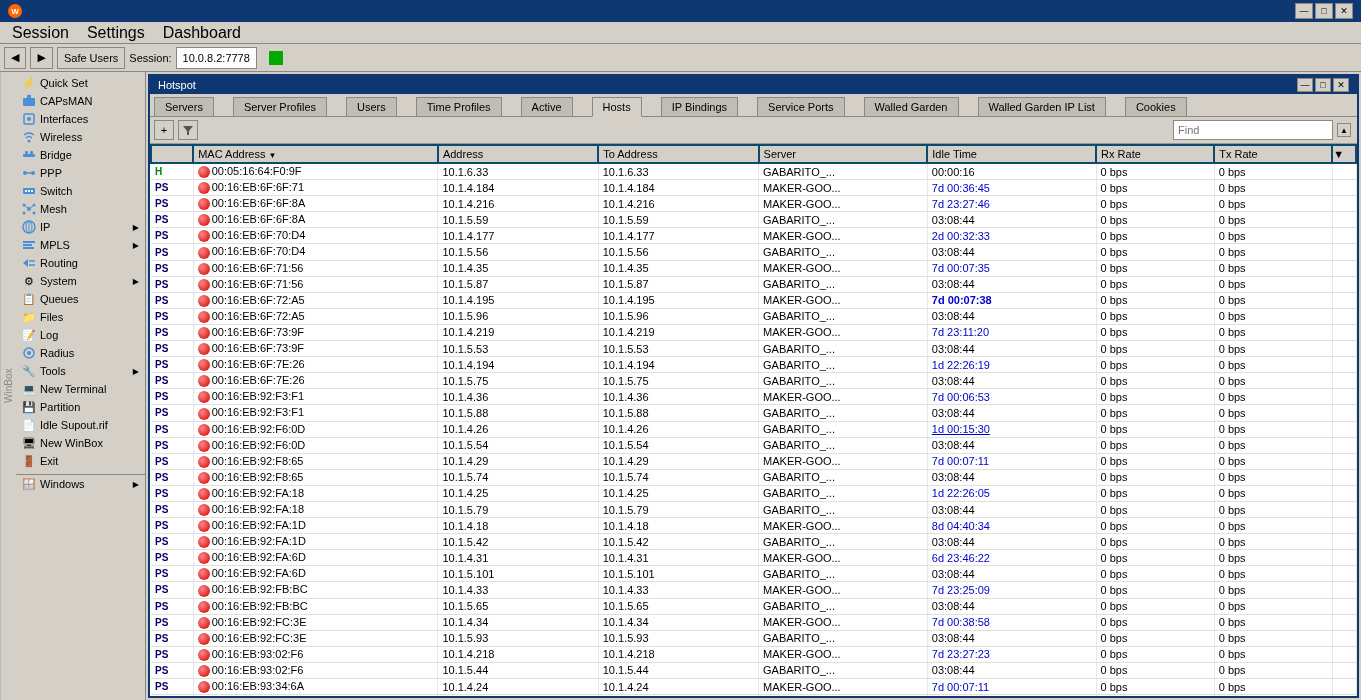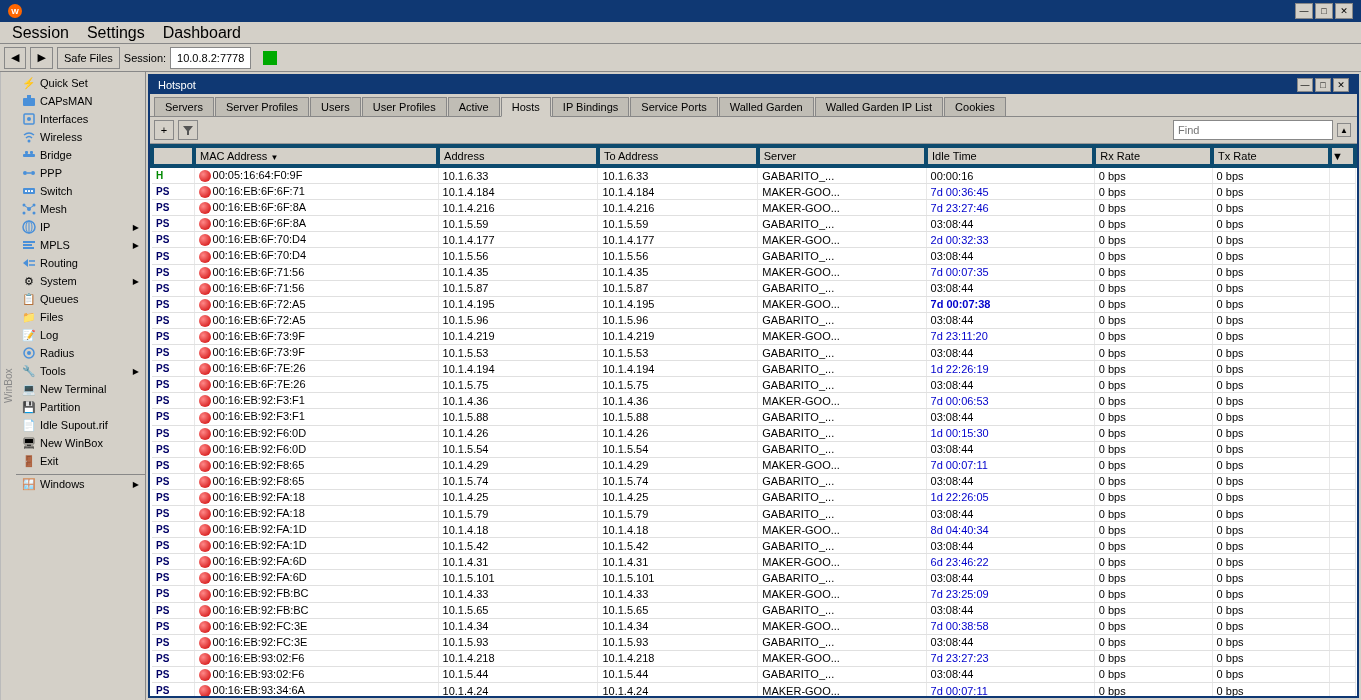--- a/index.html
+++ b/index.html
@@ -36,34 +36,34 @@
     
     #content { flex: 1; display: flex; flex-direction: column; background: #d4d0c8; overflow: hidden; justify-content: flex-end; }
     
     
     #hotspot-window { flex: 1; margin: 2px; border: 2px solid #0f3873; background: #d4d0c8; display: flex; flex-direction: column; overflow: hidden; }
     #hotspot-title { background: #0f3873; color: white; padding: 2px 8px; font-size: 11px; display: flex; align-items: center; justify-content: space-between; }
     #hotspot-title-controls { display: flex; gap: 2px; }
     .hotspot-btn { width: 16px; height: 14px; background: #d4d0c8; border: 1px solid #888; display: flex; align-items: center; justify-content: center; cursor: pointer; font-size: 9px; color: #000; }
     
     
-    #tabs { display: flex; background: #d4d0c8; padding: 3px 4px 0 4px; border-bottom: 1px solid #888; gap: 1px; }
+    #tabs { display: flex; background: #d4d0c8; padding: 3px 4px 0 4px; border-bottom: 1px solid #888; gap: 19px; }
     .tab { padding: 3px 10px; background: #c0bdb5; border: 1px solid #888; border-bottom: none; cursor: pointer; font-size: 11px; }
     .tab.active { background: #d4d0c8; border-bottom: 1px solid #d4d0c8; margin-bottom: -1px; font-weight: normal; }
     
     
     #table-toolbar { display: flex; align-items: center; padding: 3px 4px; gap: 4px; background: #d4d0c8; border-bottom: 1px solid #999; }
     .tbl-btn { width: 20px; height: 20px; background: #d4d0c8; border: 1px solid #888; display: flex; align-items: center; justify-content: center; cursor: pointer; font-size: 11px; }
     #find-box { margin-left: auto; width: 160px; height: 20px; border: 1px solid #888; background: #fff; padding: 0 4px; font-size: 11px; }
     
     
     #table-container { flex: 1; overflow-y: auto; overflow-x: hidden; background: #fff; }
     table { width: 100%; border-collapse: collapse; font-size: 11px; }
     thead tr { background: #d4d0c8; position: sticky; top: 0; }
-    thead th { border: 4px solid #0c4a6e; padding: 2px 4px; text-align: left; font-weight: normal; white-space: nowrap; cursor: pointer; background: #d4d0c8; }
+    thead th { border: 2px solid #0c4a6e; padding: 2px 4px; text-align: left; font-weight: normal; white-space: nowrap; cursor: pointer; background: #d4d0c8; }
     tbody tr { background: #fff; }
     tbody td { border-bottom: 1px solid #e0e0e0; border-right: 1px solid #e8e8e8; padding: 1px 4px; white-space: nowrap; }
     .type-cell { width: 25px; color: #000; }
     .status-icon { width: 12px; height: 12px; border-radius: 50%; display: inline-block; background: radial-gradient(circle at 35% 35%, #ff8888, #cc0000); vertical-align: middle; margin-right: 2px; }
     .col-sort-arrow { font-size: 8px; }
     
     
     #winbox-brand { writing-mode: vertical-rl; text-orientation: mixed; transform: rotate(180deg); background: #d4d0c8; color: #888; font-size: 10px; padding: 4px 2px; border-right: 1px solid #bbb; display: flex; align-items: center; justify-content: center; width: 16px; }
   </style>
 </head>
@@ -83,21 +83,21 @@
 <div id="menu-bar">
   <span class="menu-item">Session</span>
   <span class="menu-item">Settings</span>
   <span class="menu-item">Dashboard</span>
 </div>
 
 <div id="toolbar">
   <button class="toolbar-btn">◀</button>
   <button class="toolbar-btn">▶</button>
   <button class="toolbar-btn">
-    <span>Safe Files</span>
+    <span>Safe Users</span>
   </button>
   <span class="session-label">Session:</span>
   <div class="session-box">10.0.8.2:7778</div>
   <div class="status-dot"></div>
 </div>
 
 <div id="main">
 
   <div id="winbox-brand">WinBox</div>
 
@@ -276,21 +276,21 @@
           <div class="hotspot-btn">—</div>
           <div class="hotspot-btn">□</div>
           <div class="hotspot-btn">✕</div>
         </div>
       </div>
 
       <div id="tabs">
         <div class="tab">Servers</div>
         <div class="tab">Server Profiles</div>
         <div class="tab">Users</div>
-        <div class="tab">User Profiles</div>
+        <div class="tab">Time Profiles</div>
         <div class="tab">Active</div>
         <div class="tab active">Hosts</div>
         <div class="tab">IP Bindings</div>
         <div class="tab">Service Ports</div>
         <div class="tab">Walled Garden</div>
         <div class="tab">Walled Garden IP List</div>
         <div class="tab">Cookies</div>
       </div>
 
       <div id="table-toolbar">
@@ -531,21 +531,21 @@
     <td></td>
   </tr>
               <tr>
     <td class="type-cell" style="color:#000066; font-weight:bold; font-size:10px;">PS</td>
     <td>
       <span class="status-icon"></span>00:16:EB:92:F6:0D
     </td>
     <td>10.1.4.26</td>
     <td>10.1.4.26</td>
     <td>GABARITO_...</td>
-    <td style="color:#0000cc;">1d 00:15:30</td>
+    <td style="color:#0000cc;text-decoration:underline;">1d 00:15:30</td>
     <td>0 bps</td>
     <td>0 bps</td>
     <td></td>
   </tr>
               <tr>
     <td class="type-cell" style="color:#000066; font-weight:bold; font-size:10px;">PS</td>
     <td>
       <span class="status-icon"></span>00:16:EB:92:F6:0D
     </td>
     <td>10.1.5.54</td>

